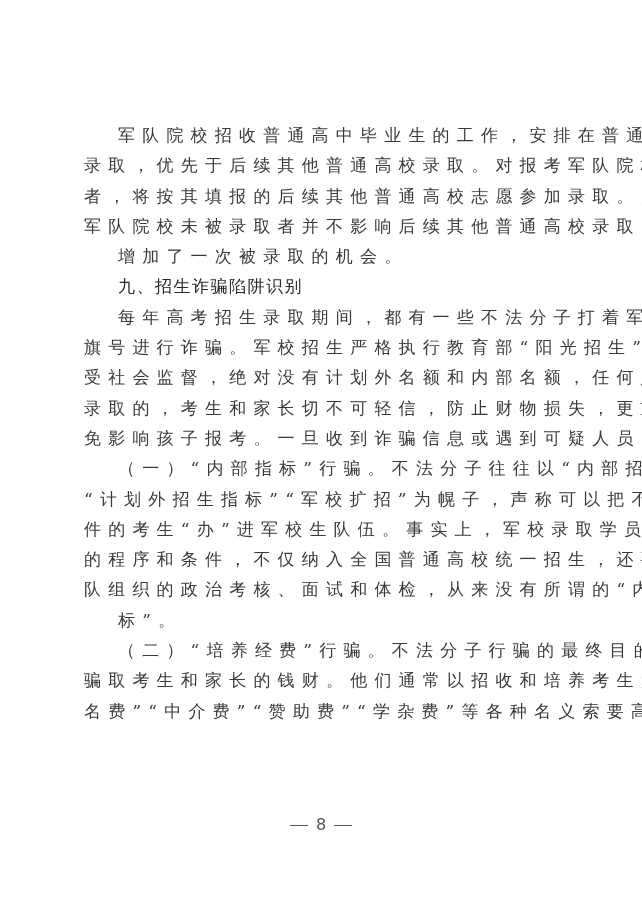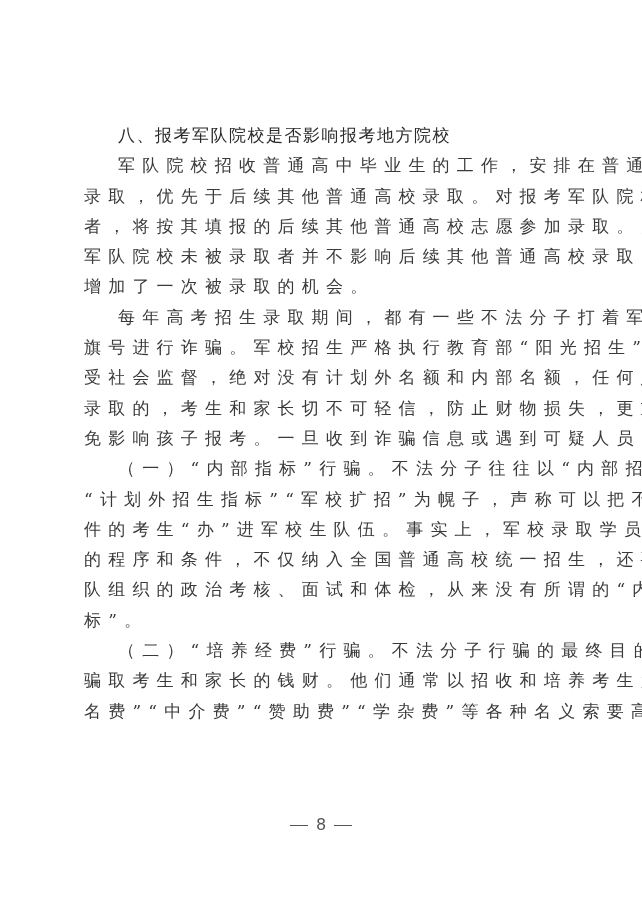--- a/index.html
+++ b/index.html
@@ -11,48 +11,48 @@
   .page { position: absolute; left: 0; top: 0; width: 642px; height: 899px; }
   .content {
     position: absolute; left: 84px; top: 120px; width: 480px;
     font-size: 17px; line-height: 30.3px;
   }
   .line {
     display: block; white-space: nowrap; height: 30.3px;
     letter-spacing: 7.2px; text-align: justify; text-align-last: justify;
     width: 480px;
   }
-  .line.last { text-align-last: left; }
+  .line.last { text-align-last: left; margin-left: 34px; }
   .heading {
     font-family: "DejaVu Sans", "Liberation Sans", sans-serif;
     font-size: 17px; color: #2a2a2a; letter-spacing: 1.5px;
     padding-left: 34px; height: 30.3px; white-space: nowrap;
   }
   .indent { padding-left: 34px; width: 446px; }
   .page-number {
     position: absolute; left: 0; width: 642px; top: 815px; text-align: center;
     font-family: "DejaVu Sans", "Liberation Sans", sans-serif; font-size: 16px; color: #555;
   }
   .page-number .dash { display: inline-block; width: 18px; height: 1px; background: #555; vertical-align: middle; margin: 0 8px; }
 </style>
 </head>
 <body>
 
 <div class="page">
   <div class="content">
 
-    <div class="heading">八、报考军队院校是否影响报考地方院校</div>
     <div>
       <div class="line indent">军队院校招收普通高中毕业生的工作，安排在普通类提前批</div>
       <div class="line">录取，优先于后续其他普通高校录取。对报考军队院校未被录取</div>
       <div class="line">者，将按其填报的后续其他普通高校志愿参加录取。因此，报考</div>
       <div class="line">军队院校未被录取者并不影响后续其他普通高校录取，实际上是</div>
       <div class="line last">增加了一次被录取的机会。</div>
     </div>
 
+    <div class="heading">九、招生诈骗陷阱识别</div>
     <div>
       <div class="line indent">每年高考招生录取期间，都有一些不法分子打着军校招生的</div>
       <div class="line">旗号进行诈骗。军校招生严格执行教育部“阳光招生”政策并接</div>
       <div class="line">受社会监督，绝对没有计划外名额和内部名额，任何人许诺保证</div>
       <div class="line">录取的，考生和家长切不可轻信，防止财物损失，更重要的是避</div>
       <div class="line">免影响孩子报考。一旦收到诈骗信息或遇到可疑人员，要及时向</div>
     </div>
 
     <div>
       <div class="line indent">（一）“内部指标”行骗。不法分子往往以“内部招生指标”</div>

